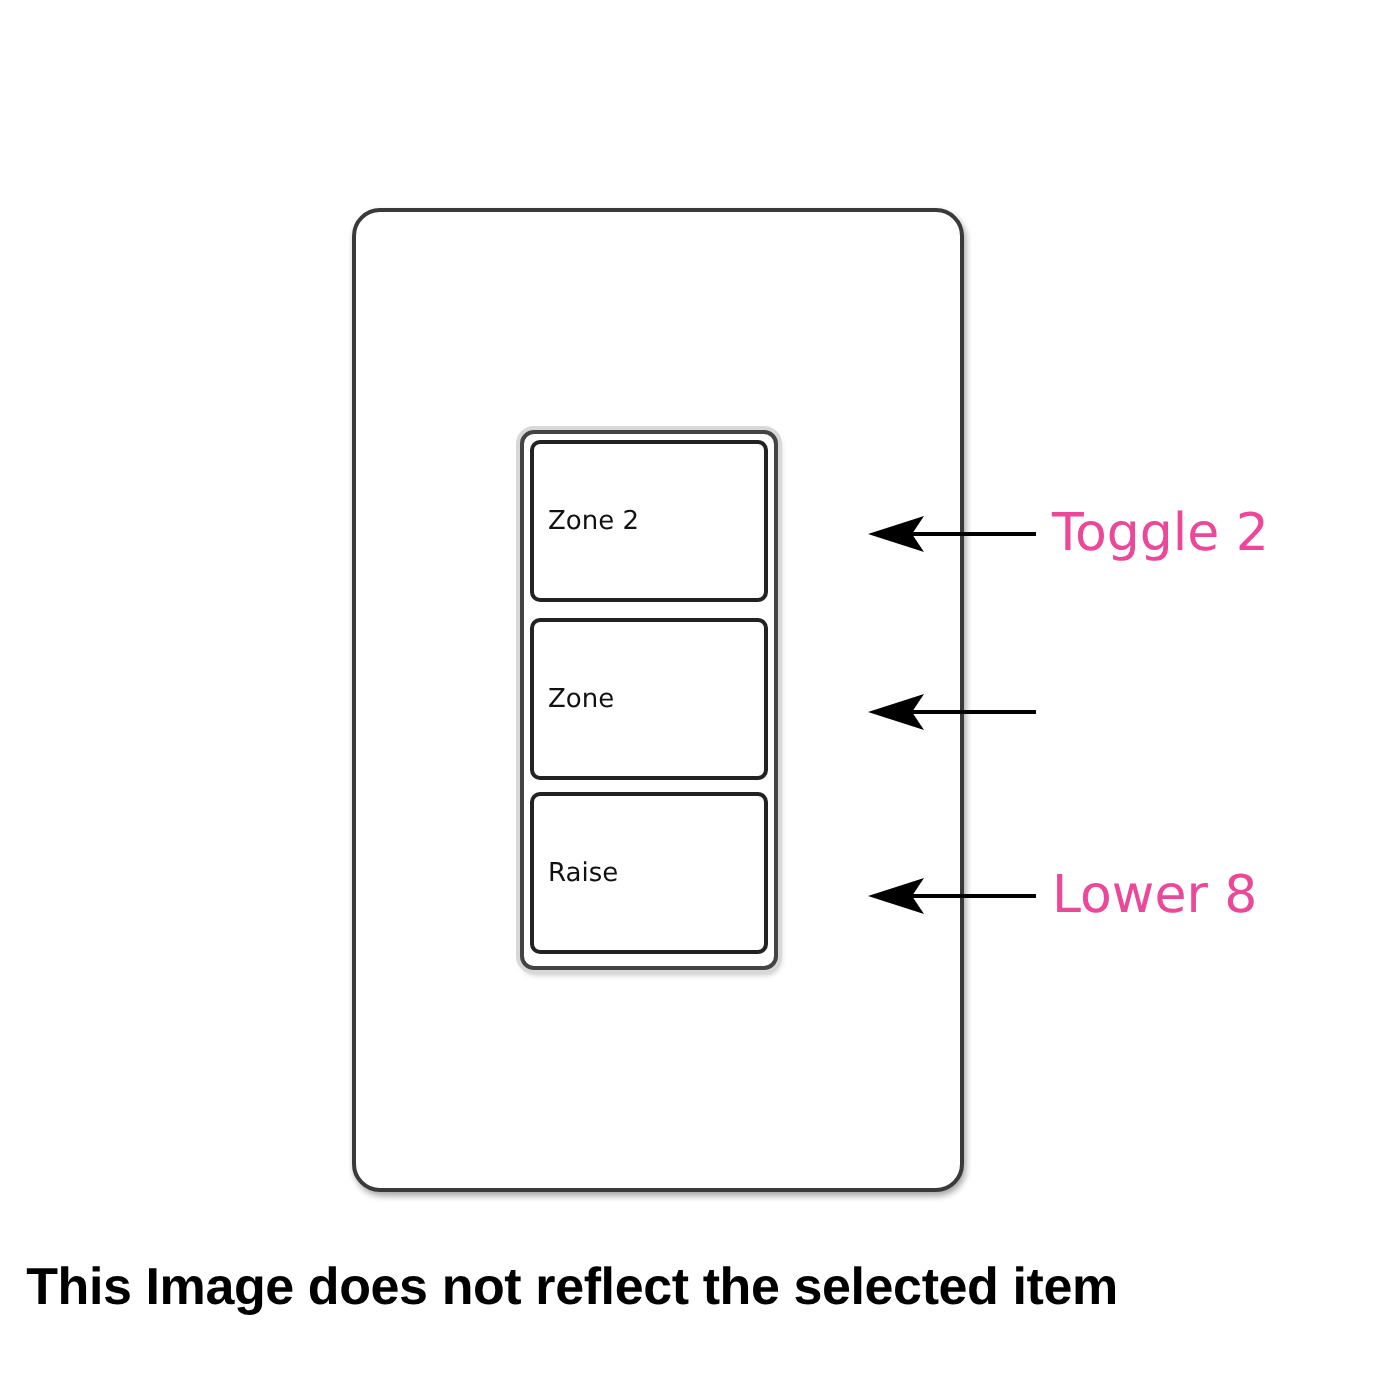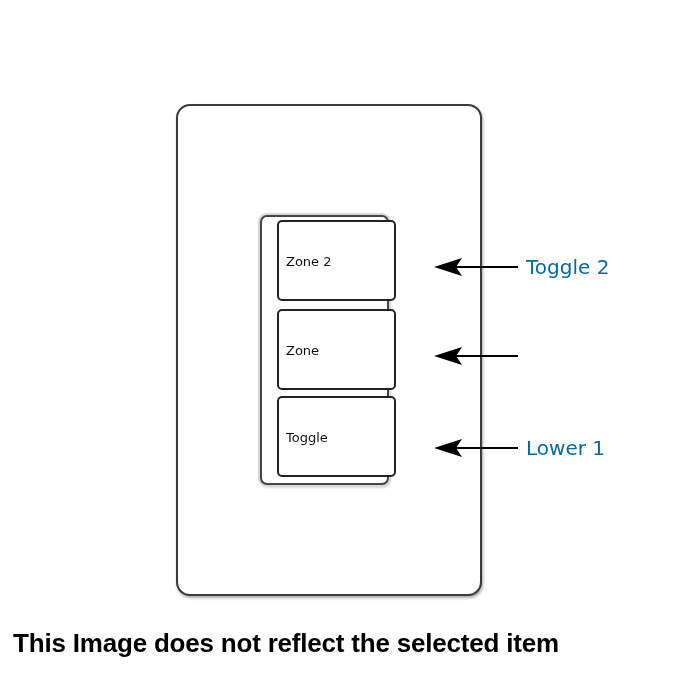--- a/index.html
+++ b/index.html
@@ -13,69 +13,68 @@
     .frame {
       position: absolute; left: 260px; top: 215px; width: 129px; height: 270px;
       border: 2px solid #444; border-radius: 7px; background: #ffffff;
       box-sizing: border-box;
       box-shadow: 0 0 0 2px #d8d8d8, 1px 2px 3px rgba(0,0,0,0.3);
     }
     .btn {
       position: absolute; left: 265px; width: 119px; height: 81px;
       border: 2px solid #222; border-radius: 5px; background: #ffffff;
       box-sizing: border-box;
-      margin-left: 12px;
     }
     .btn-label {
       position: absolute; left: 7px; top: 50%; transform: translateY(-50%);
       font-size: 13px; color: #111; font-family: "DejaVu Sans", sans-serif;
     }
     .callout {
       position: absolute; left: 434px; height: 30px; display: flex; align-items: center;
     }
     .arrow { width: 84px; height: 20px; display: block; }
     .callout-label {
-      margin-left: 8px; font-size: 20px; color: #0369a1; font-family: "DejaVu Sans", sans-serif; white-space: nowrap;
+      margin-left: 8px; font-size: 26px; color: #ec4899; font-family: "DejaVu Sans", sans-serif; white-space: nowrap;
     }
     .caption {
       position: absolute; left: 0; top: 628px; width: 572px; text-align: center;
       font-size: 26px; font-weight: bold; color: #000; font-family: "Liberation Sans", sans-serif;
       letter-spacing: -0.2px;
     }
   </style>
 </head>
 <body>
 
 <div class="plate"></div>
 <div class="frame"></div>
 
 <div class="btn" style="top:220px;">
   <span class="btn-label">Zone 2</span>
 </div>
 <div class="btn" style="top:309px;">
   <span class="btn-label">Zone</span>
 </div>
 <div class="btn" style="top:396px;">
-  <span class="btn-label">Toggle</span>
+  <span class="btn-label">Raise</span>
 </div>
 
 <div class="callout" style="top:252px;">
   <svg class="arrow" viewBox="0 0 84 20">
     <line x1="20" y1="10" x2="84" y2="10" stroke="#000" stroke-width="2"></line>
     <polygon points="0,10 28,1 22,10 28,19" fill="#000"></polygon>
   </svg>
   <span class="callout-label">Toggle 2</span>
 </div>
 <div class="callout" style="top:341px;">
   <svg class="arrow" viewBox="0 0 84 20">
     <line x1="20" y1="10" x2="84" y2="10" stroke="#000" stroke-width="2"></line>
     <polygon points="0,10 28,1 22,10 28,19" fill="#000"></polygon>
   </svg>
 </div>
 <div class="callout" style="top:433px;">
   <svg class="arrow" viewBox="0 0 84 20">
     <line x1="20" y1="10" x2="84" y2="10" stroke="#000" stroke-width="2"></line>
     <polygon points="0,10 28,1 22,10 28,19" fill="#000"></polygon>
   </svg>
-  <span class="callout-label">Lower 1</span>
+  <span class="callout-label">Lower 8</span>
 </div>
 
 <div class="caption">This Image does not reflect the selected item</div>
 
 </body></html>

